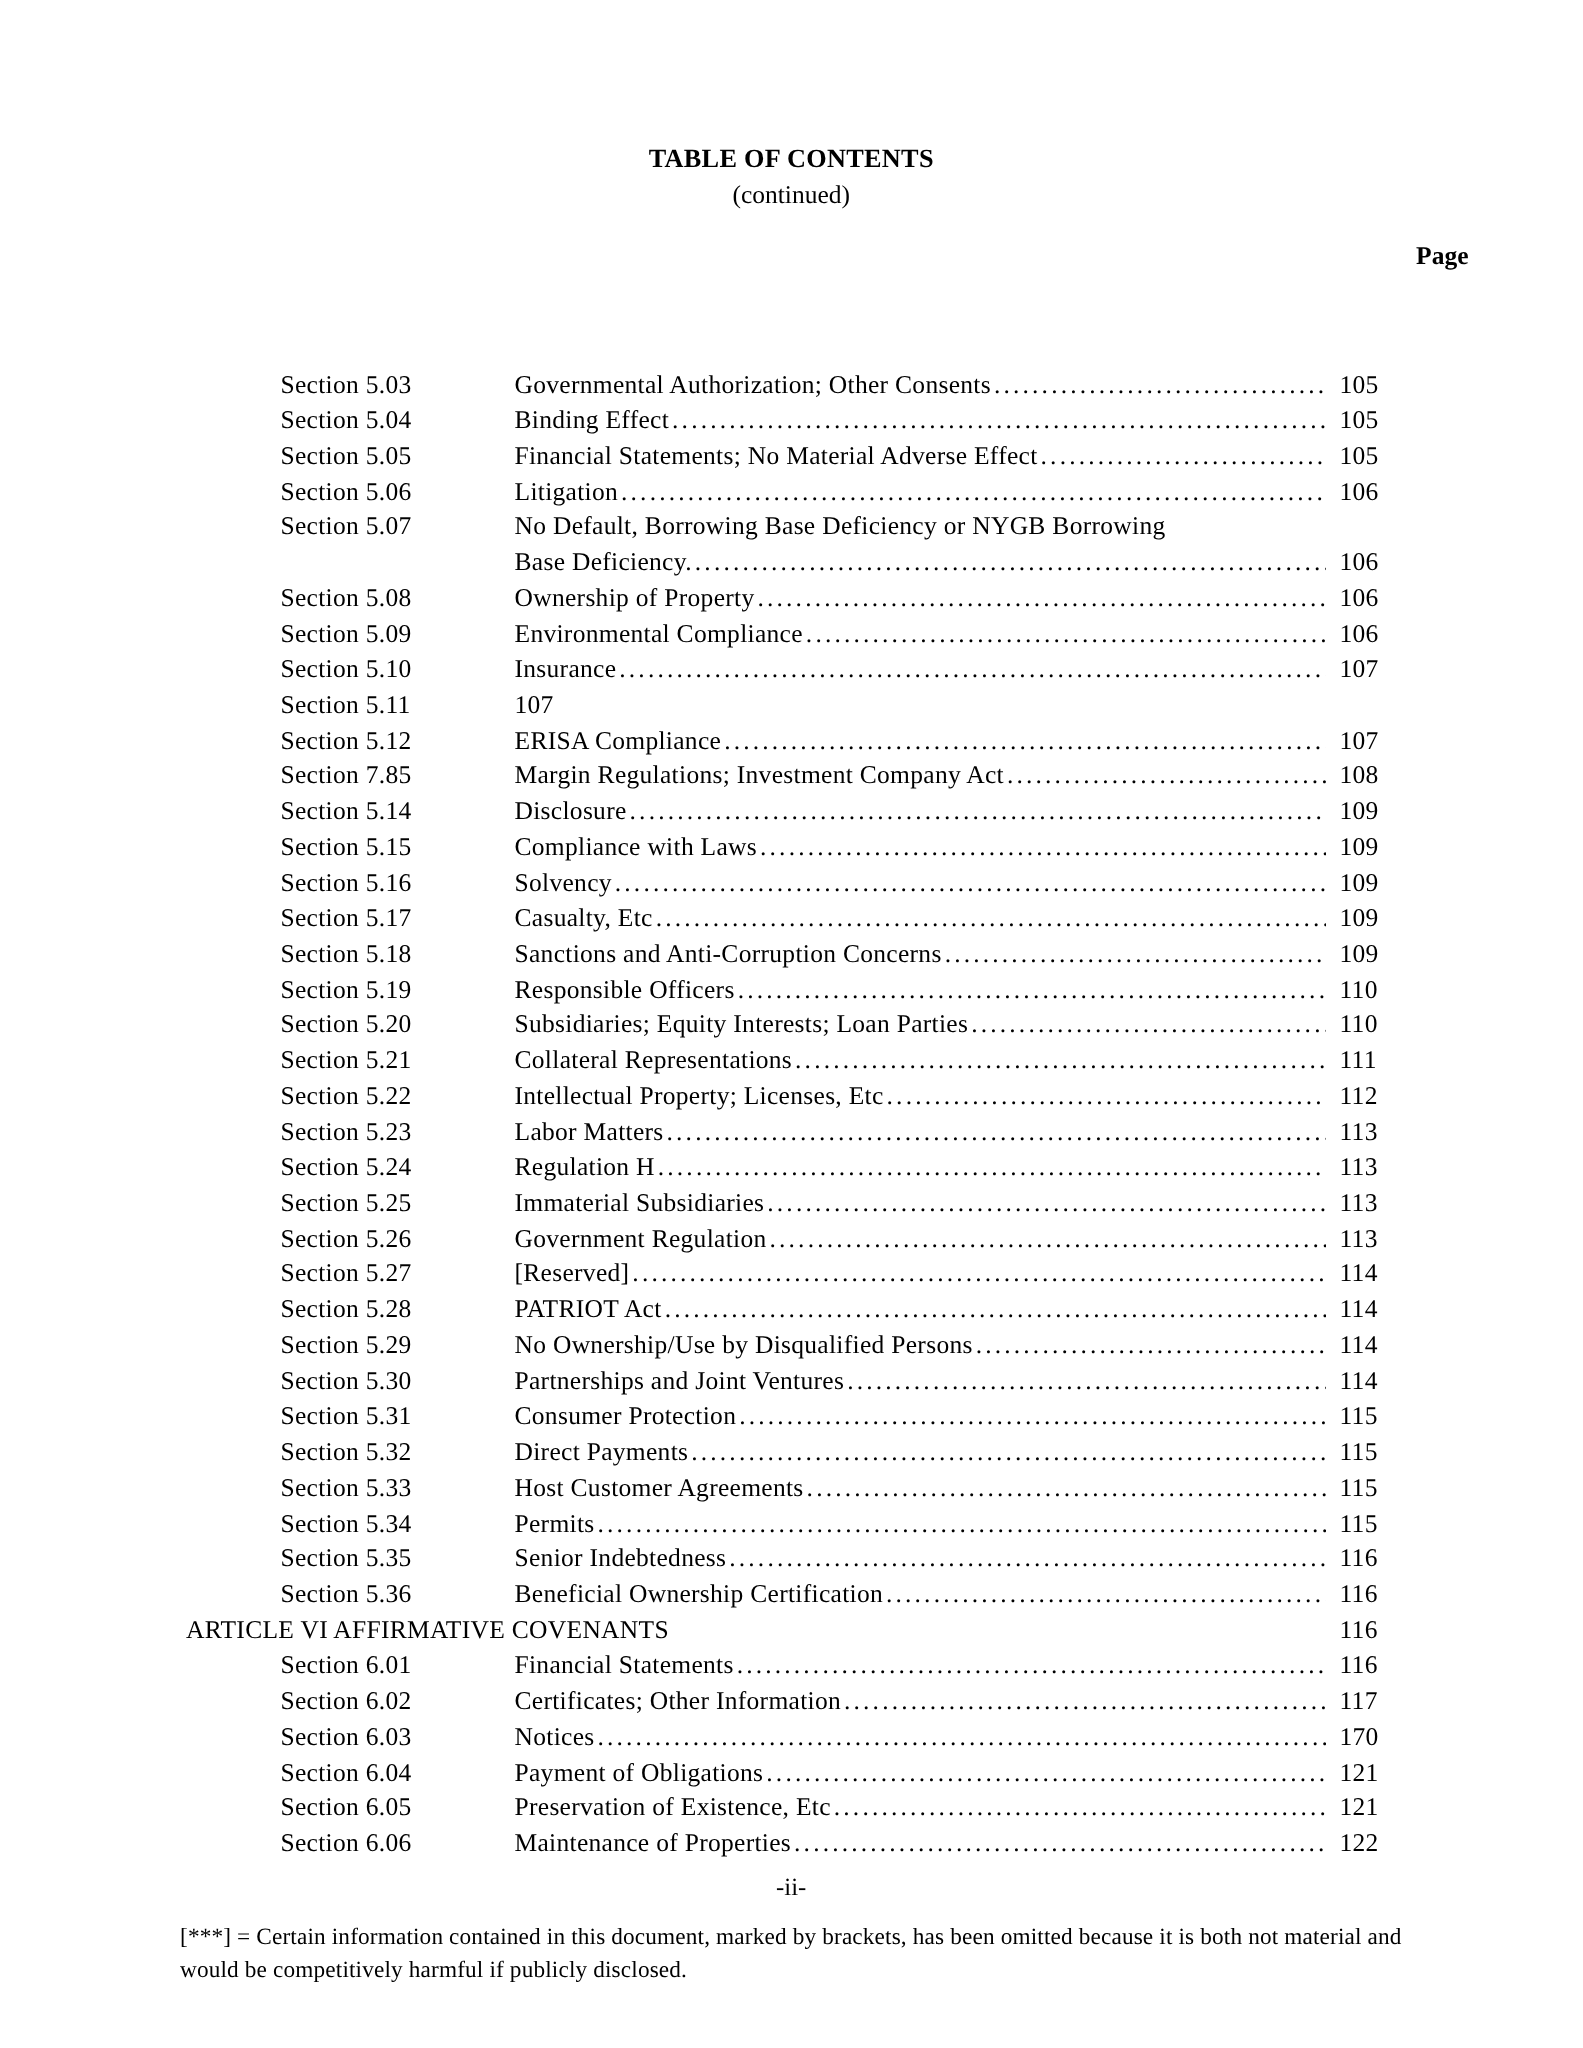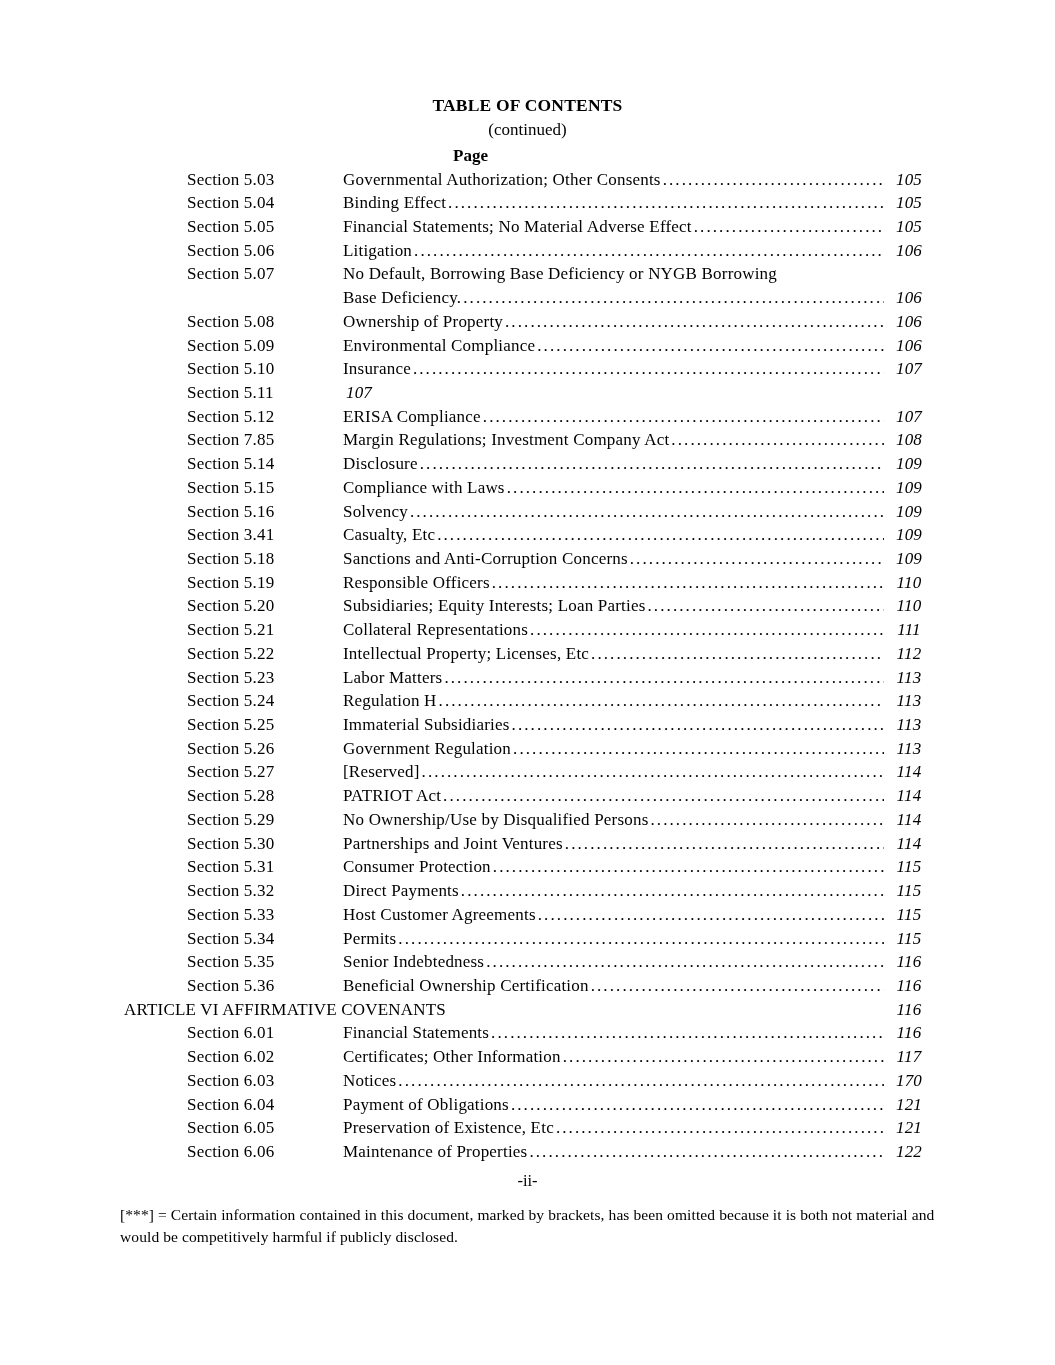--- a/index.html
+++ b/index.html
@@ -20,29 +20,30 @@
     font-size: 17.5px;
     line-height: 23.5px;
     letter-spacing: 0.2px;
   }
   .doc-subtitle {
     text-align: center;
     font-size: 17px;
     line-height: 23.5px;
   }
   .page-col-label {
-    text-align: center;
-    padding-right: 114px;
+    text-align: right;
+    padding-right: 76px;
     font-weight: bold;
     font-size: 17px;
     line-height: 23.5px;
-    margin-top: 3px;
+    margin-top: 18px;
   }
 
   .toc {
+    margin-top: 62px;
     padding-left: 124px;
     padding-right: 130px;
     font-size: 17px;
     letter-spacing: 0.2px;
   }
   .row {
     display: flex;
     align-items: baseline;
     line-height: 23.72px;
     height: 23.72px;
@@ -69,22 +70,21 @@
   }
   .dots::after {
     content: "......................................................................................................................................................................";
     letter-spacing: 2.1px;
     padding-left: 2px;
   }
   .spacer { flex: 1; }
   .pg {
     flex: none;
     width: 32px;
-    text-align: center;
-    font-style: italic;
+    text-align: left;
   }
   .art-label { flex: none; }
 
   .footer-page-number {
     text-align: center;
     font-size: 16.5px;
     line-height: 23px;
     margin-top: 5px;
   }
   .footnote {
@@ -215,21 +215,21 @@
       </div>
       <div class="row section-row">
         <span class="sec-label">Section 5.16</span>
         <span class="mid">
           <span class="sec-title">Solvency</span>
           <span class="dots"></span>
         </span>
         <span class="pg">109</span>
       </div>
       <div class="row section-row">
-        <span class="sec-label">Section 3.41</span>
+        <span class="sec-label">Section 5.17</span>
         <span class="mid">
           <span class="sec-title">Casualty, Etc</span>
           <span class="dots"></span>
         </span>
         <span class="pg">109</span>
       </div>
       <div class="row section-row">
         <span class="sec-label">Section 5.18</span>
         <span class="mid">
           <span class="sec-title">Sanctions and Anti-Corruption Concerns</span>

